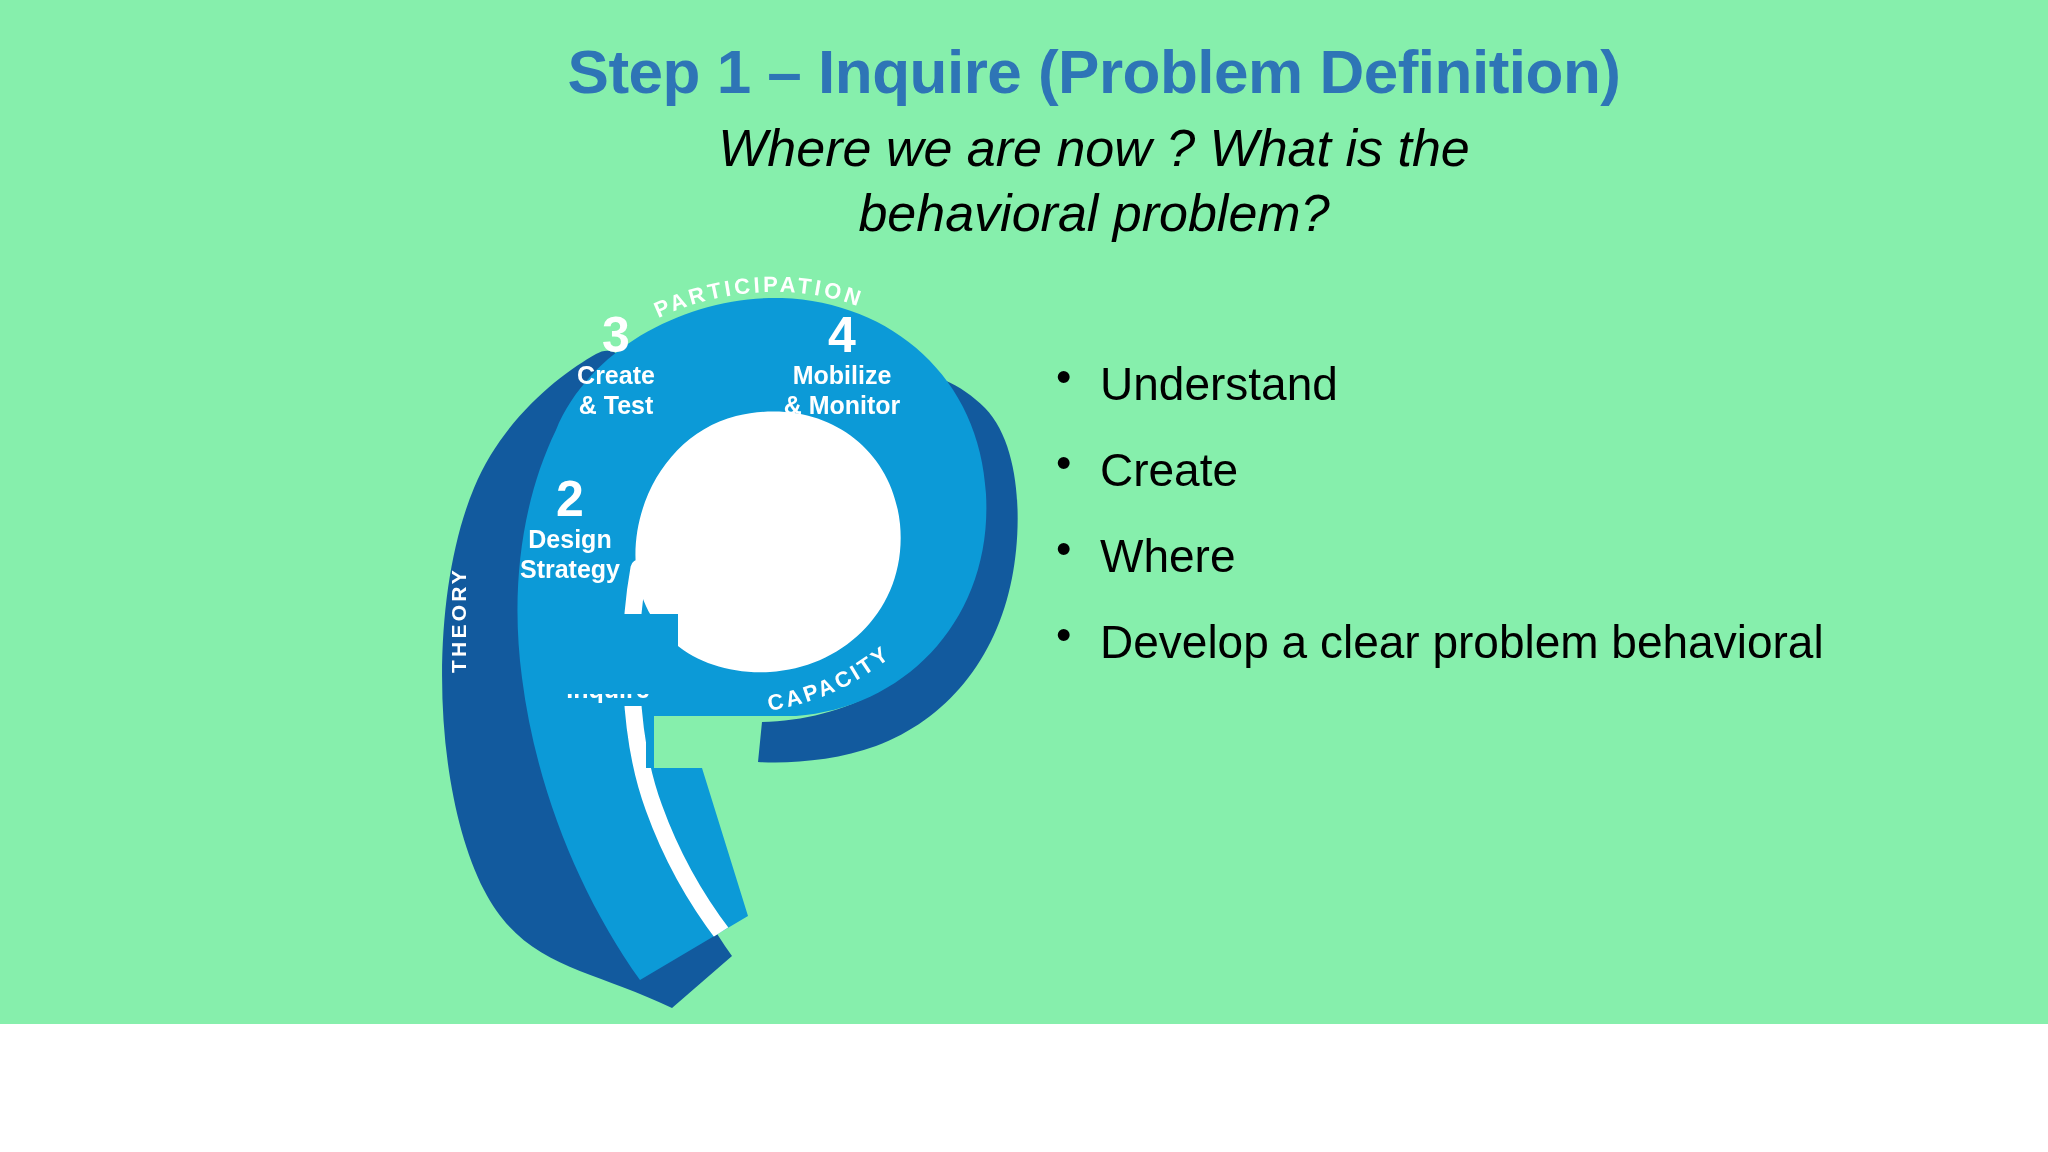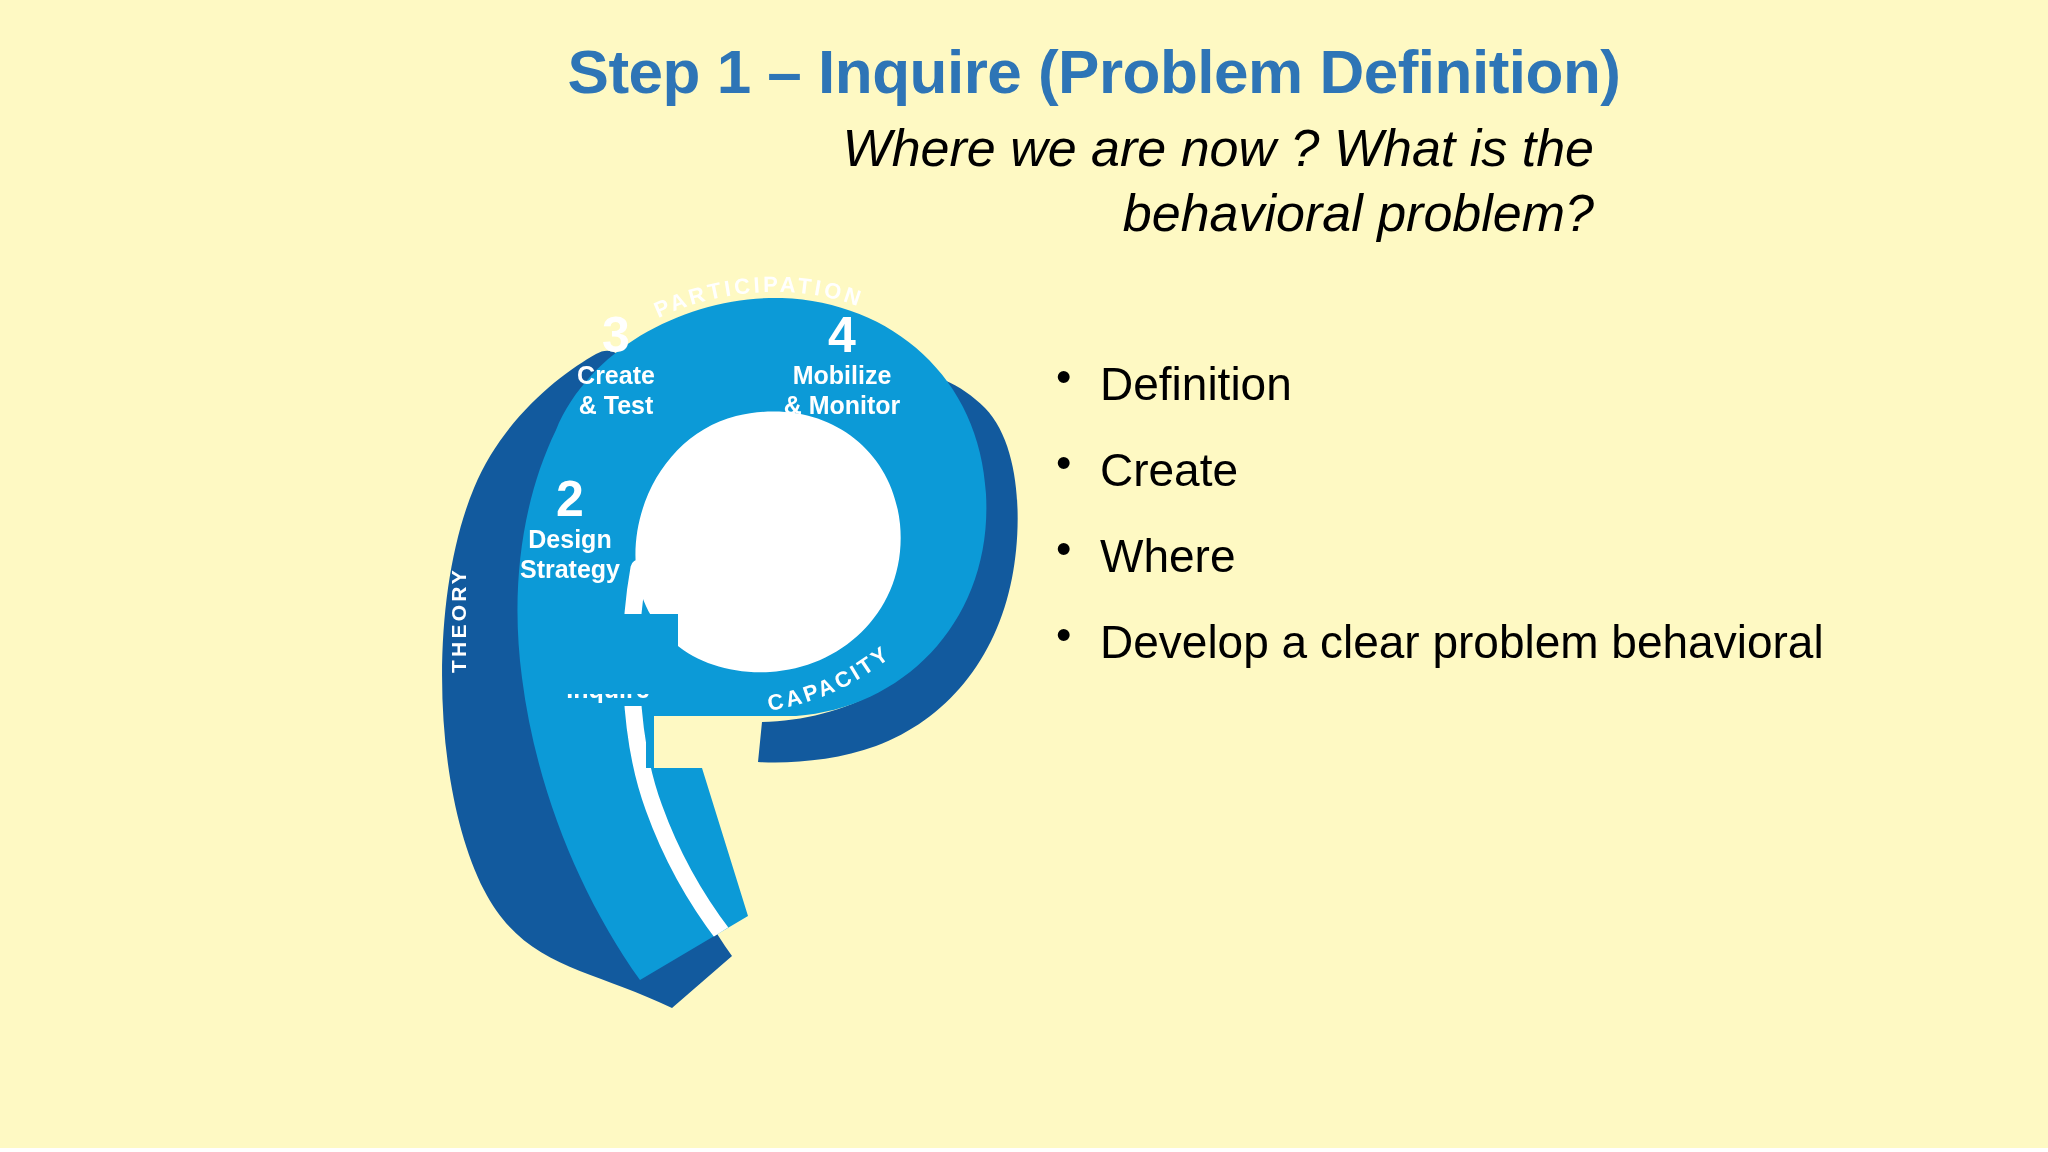--- a/index.html
+++ b/index.html
@@ -7,22 +7,22 @@
     margin: 0;
     padding: 0;
     background: #ffffff;
   }
   body {
     font-family: "Liberation Sans", sans-serif;
   }
   #slide {
     position: relative;
     width: 2048px;
-    height: 1148px;
-    background: #fef9c3;
+    height: 1024px;
+    background: #86efac;
     overflow: hidden;
   }
 
   
   #title-block {
     position: absolute;
     left: 424px;
     top: 34px;
     width: 1340px;
     text-align: center;
@@ -38,21 +38,20 @@
   }
   #slide-subtitle {
     font-family: "Liberation Sans", sans-serif;
     font-style: italic;
     font-weight: normal;
     font-size: 52px;
     line-height: 65px;
     color: #000000;
     margin-top: 6px;
     padding: 0 170px;
-    text-align: right;
   }
 
   
   #bullet-list {
     position: absolute;
     left: 1048px;
     top: 348px;
     width: 800px;
   }
   .bullet-row {
@@ -242,21 +241,21 @@
       </g>
 
       <rect x="108" y="346" width="130" height="80" fill="#0C9AD7"></rect>
     </svg>
   </div>
 
   <div id="bullet-list">
 
     <div class="bullet-row">
       <span class="bullet-marker">•</span>
-      <span class="bullet-text">Definition</span>
+      <span class="bullet-text">Understand</span>
     </div>
 
     <div class="bullet-row">
       <span class="bullet-marker">•</span>
       <span class="bullet-text">Create</span>
     </div>
 
     <div class="bullet-row">
       <span class="bullet-marker">•</span>
       <span class="bullet-text">Where</span>

